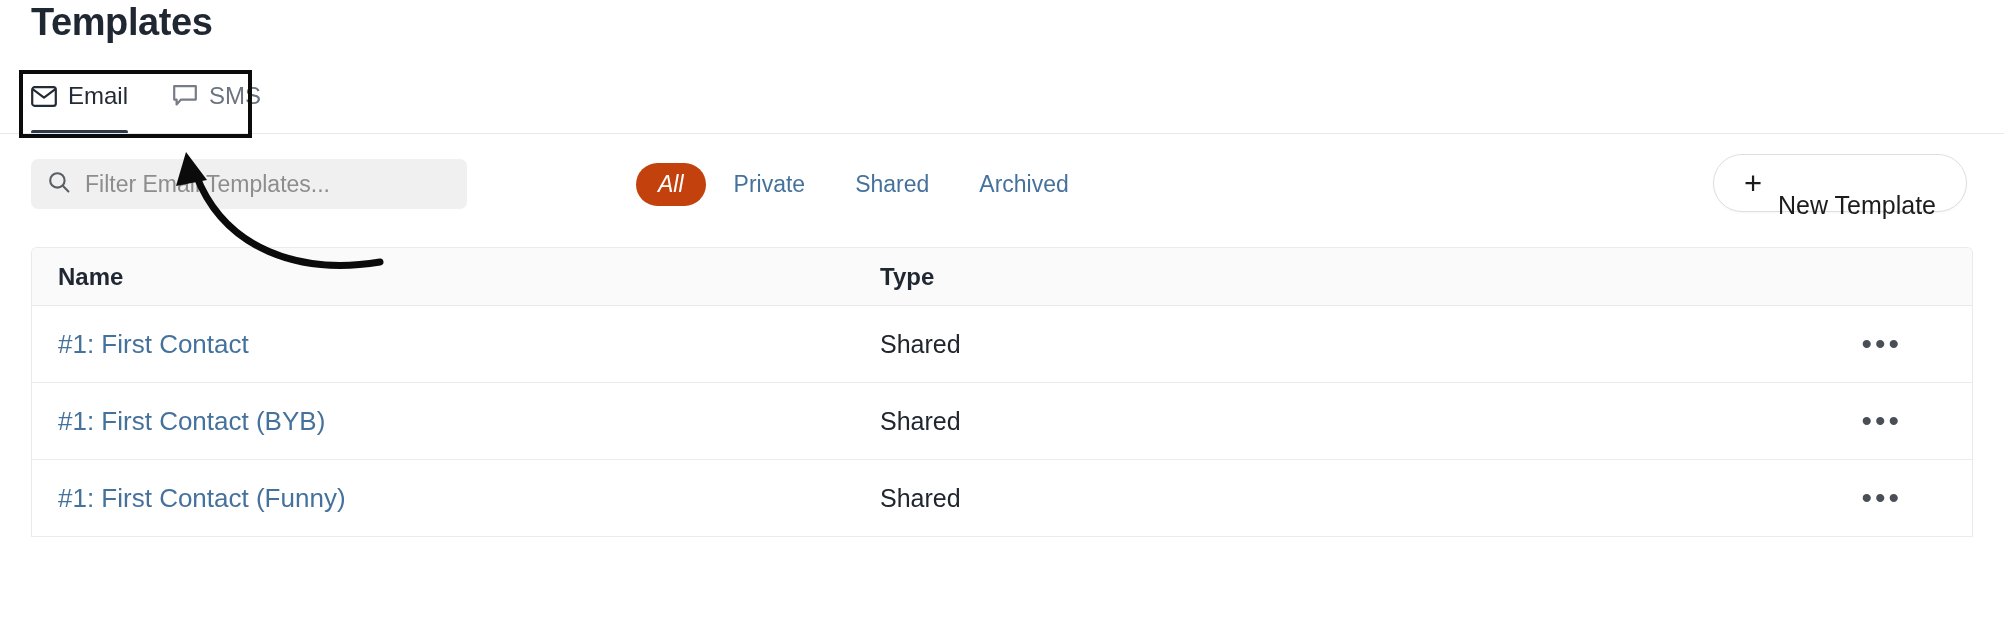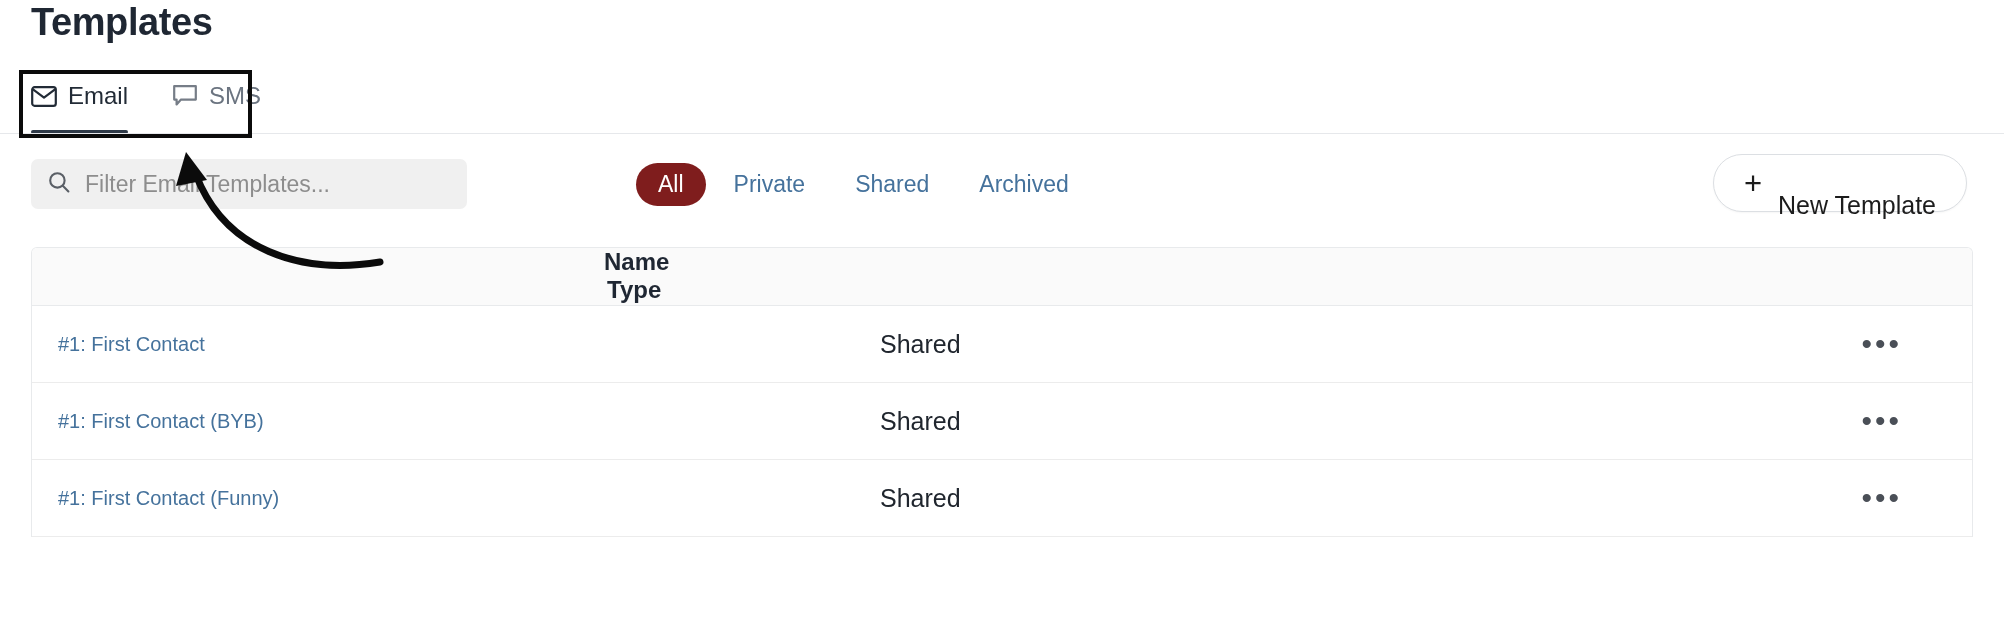--- a/index.html
+++ b/index.html
@@ -99,21 +99,21 @@
     gap: 6px;
   }
   .pill {
     font-size: 23px;
     line-height: 23px;
     padding: 10px 22px;
     border-radius: 22px;
     cursor: pointer;
     white-space: nowrap;
   }
-  .pill-active { background: #7f1d1d; color: #ffffff; }
+  .pill-active { background: #c2410c; color: #ffffff; font-style: italic; }
   .pill-idle { background: transparent; color: #45729c; }
 
   .new-template-btn {
     position: absolute;
     right: 37px; top: 20px;
     height: 58px;
     display: flex;
     align-items: center;
     justify-content: center;
     gap: 16px;
@@ -147,40 +147,39 @@
     border-radius: 6px 6px 0 0;
     overflow: hidden;
     background: #fff;
   }
   .t-head {
     display: flex;
     align-items: center;
     height: 58px;
     background: #fafafa;
     border-bottom: 1px solid #e8eaec;
-    flex-direction: column;
   }
   .t-head .th {
     font-size: 24px;
     font-weight: bold;
     color: #1f2733;
   }
   .t-row {
     display: flex;
     align-items: center;
     height: 77px;
     border-bottom: 1px solid #ececec;
     background: #fff;
   }
   .c-name { width: 848px; padding-left: 26px; }
   .c-type { width: 790px; }
   .c-menu { flex: 1; display: flex; justify-content: flex-end; padding-right: 70px; }
 
   .row-link {
-    font-size: 20px;
+    font-size: 26px;
     color: #45729c;
     text-decoration: none;
     cursor: pointer;
   }
   .row-type {
     font-size: 25px;
     color: #20262e;
   }
   .kebab {
     font-size: 30px;

